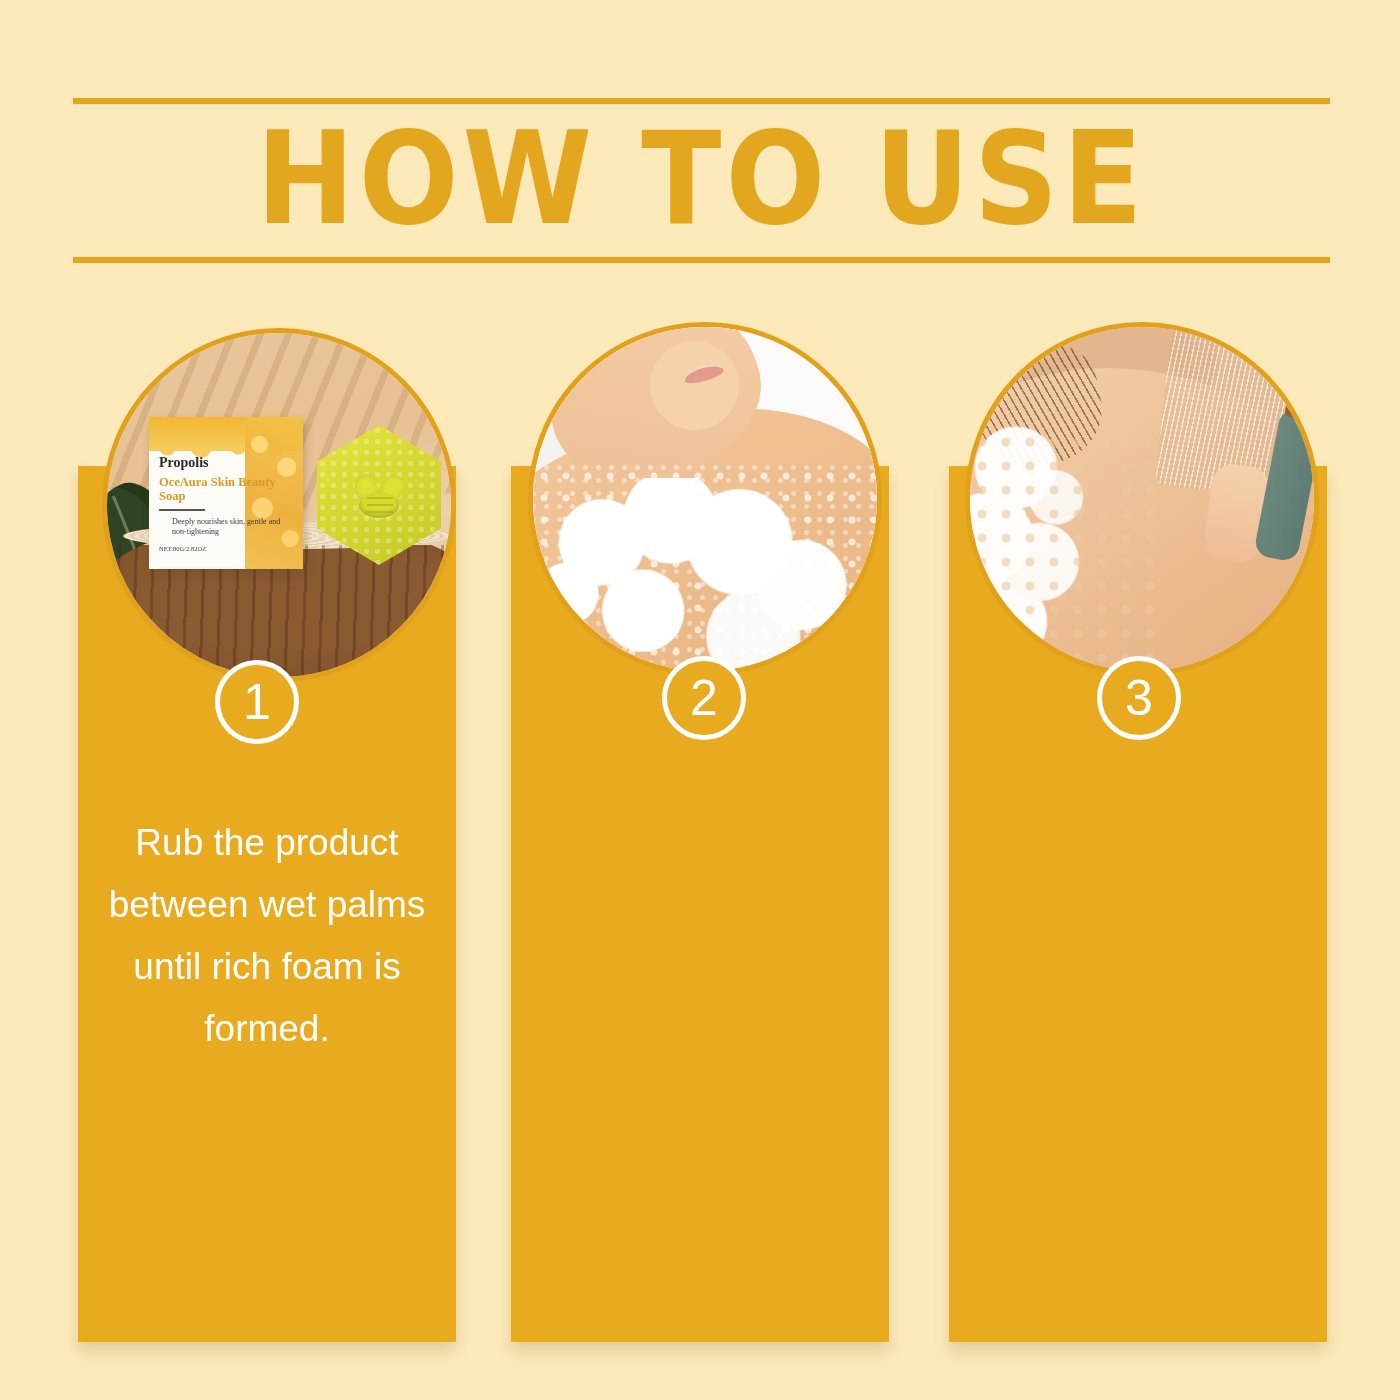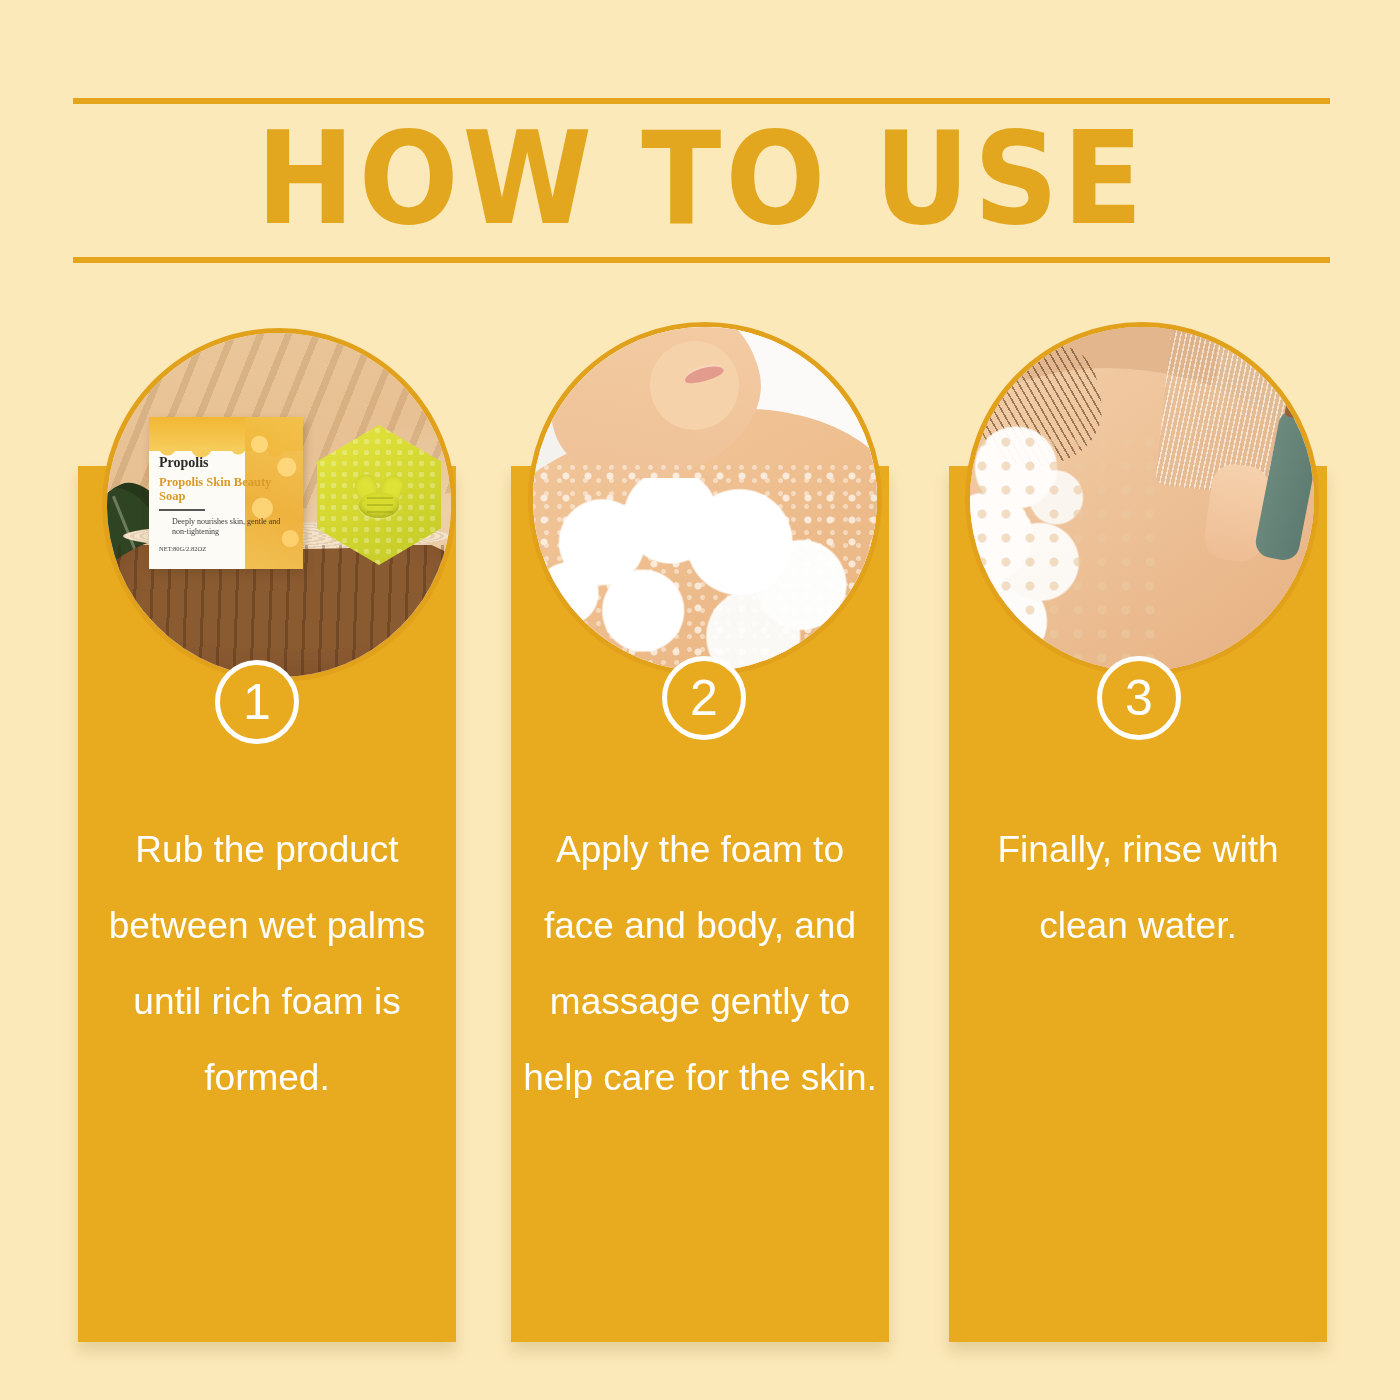--- a/index.html
+++ b/index.html
@@ -328,21 +328,21 @@
   }
   .badge.b1 { left: 215px;  top: 660px; }
   .badge.b2 { left: 662px;  top: 656px; }
   .badge.b3 { left: 1097px; top: 656px; }
 
   
   .caption {
     position: absolute;
     color: #ffffff;
     font-size: 37px;
-    line-height: 76px;
+    line-height: 62px;
     text-align: center;
     font-weight: 400;
   }
   .caption.t1 { left: 88px;  top: 812px; width: 358px; }
   .caption.t2 { left: 521px; top: 812px; width: 358px; }
   .caption.t3 { left: 959px; top: 812px; width: 358px; }
 </style>
 </head>
 <body>
 
@@ -363,21 +363,21 @@
         <div class="leaf"></div>
         <div class="stump">
           <div class="rings"></div>
           <div class="bark"></div>
         </div>
         <div class="box">
           <div class="honey-top"></div>
           <div class="honey-right"></div>
           <div class="comb"></div>
           <div class="btxt brand">Propolis</div>
-          <div class="btxt pname">Propolis Skin Beauty Soap</div>
+          <div class="btxt pname">OceAura Skin Beauty Soap</div>
           <div class="btxt divider"></div>
           <div class="btxt desc">Deeply nourishes skin, gentle and non-tightening</div>
           <div class="btxt net">NET:80G/2.82OZ</div>
         </div>
         <div class="soap">
           <div class="dots"></div>
           <div class="wing-l"></div>
           <div class="wing-r"></div>
           <div class="bee-body"></div>
         </div>
@@ -398,35 +398,33 @@
         <div class="face"></div>
         <div class="chin"></div>
         <div class="lips"></div>
         <div class="foam"></div>
         <div class="bubbles"></div>
       </div>
     </div>
   </div>
 
   <div class="badge b2">2</div>
-  <div class="caption t2">Apply the foam to face and body, and massage gently to help care for the skin.</div>
 
   <div class="panel p3"></div>
 
   <div class="photo-circle c3">
     <div class="photo-inner">
       <div class="scene3">
         <div class="shoulder-top"></div>
         <div class="back"></div>
         <div class="hair"></div>
         <div class="water"></div>
         <div class="fingers"></div>
         <div class="handle"></div>
         <div class="foam3"></div>
         <div class="bubbles3"></div>
       </div>
     </div>
   </div>
 
   <div class="badge b3">3</div>
-  <div class="caption t3">Finally, rinse with clean water.</div>
 
 </div>
 
 </body></html>

